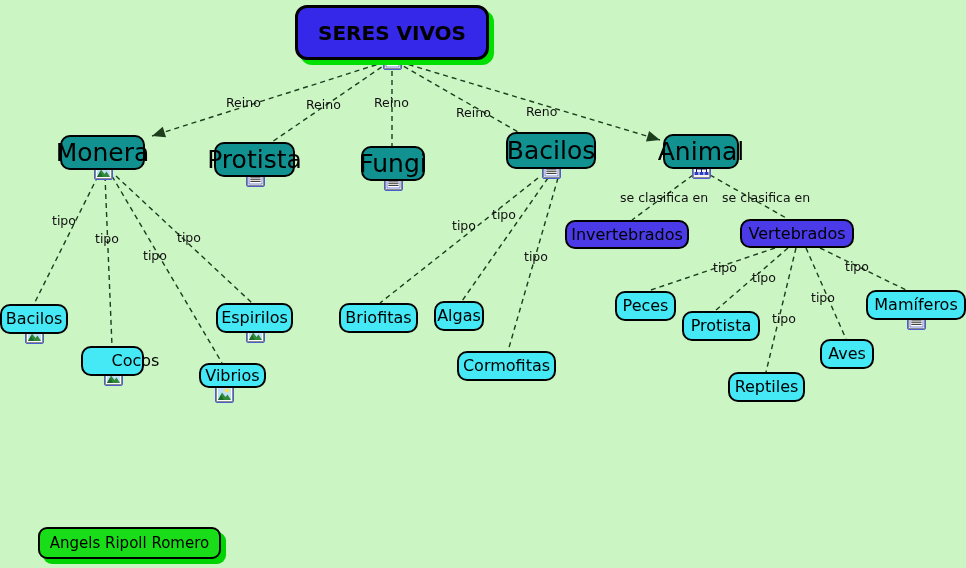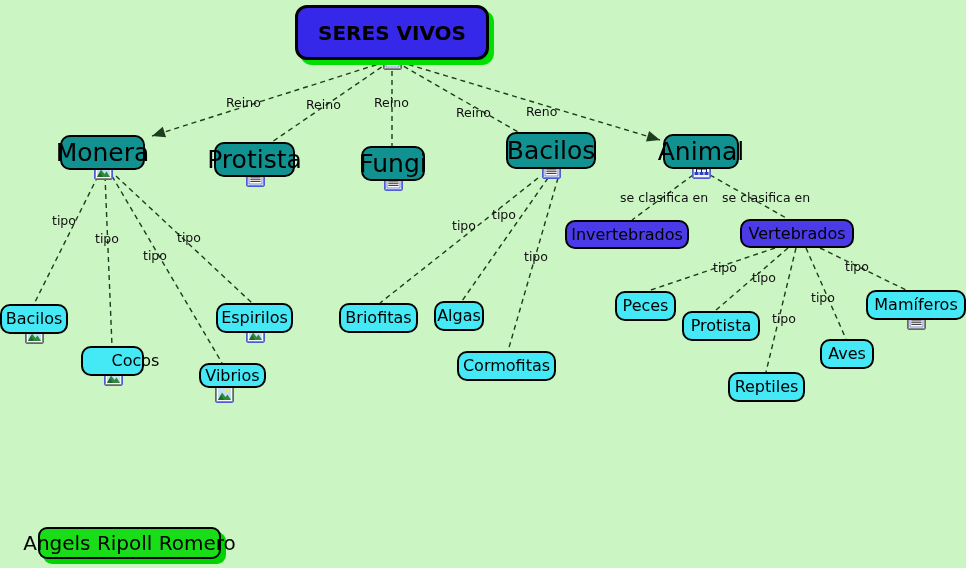--- a/index.html
+++ b/index.html
@@ -57,21 +57,21 @@
     font-size: 16px;
   }
   .node.cyan {
     background: #45e8f5;
     font-size: 16px;
   }
   .node.author {
     background: #19dd19;
     border: 2px solid #000;
     border-radius: 9px;
-    font-size: 20px;
+    font-size: 15px;
     box-shadow: 5px 5px 0 0 #00d400;
   }
   .edge-label {
     position: absolute;
     font-size: 12.5px;
     color: #111;
     white-space: nowrap;
     line-height: 1;
   }
   .node-icon {

